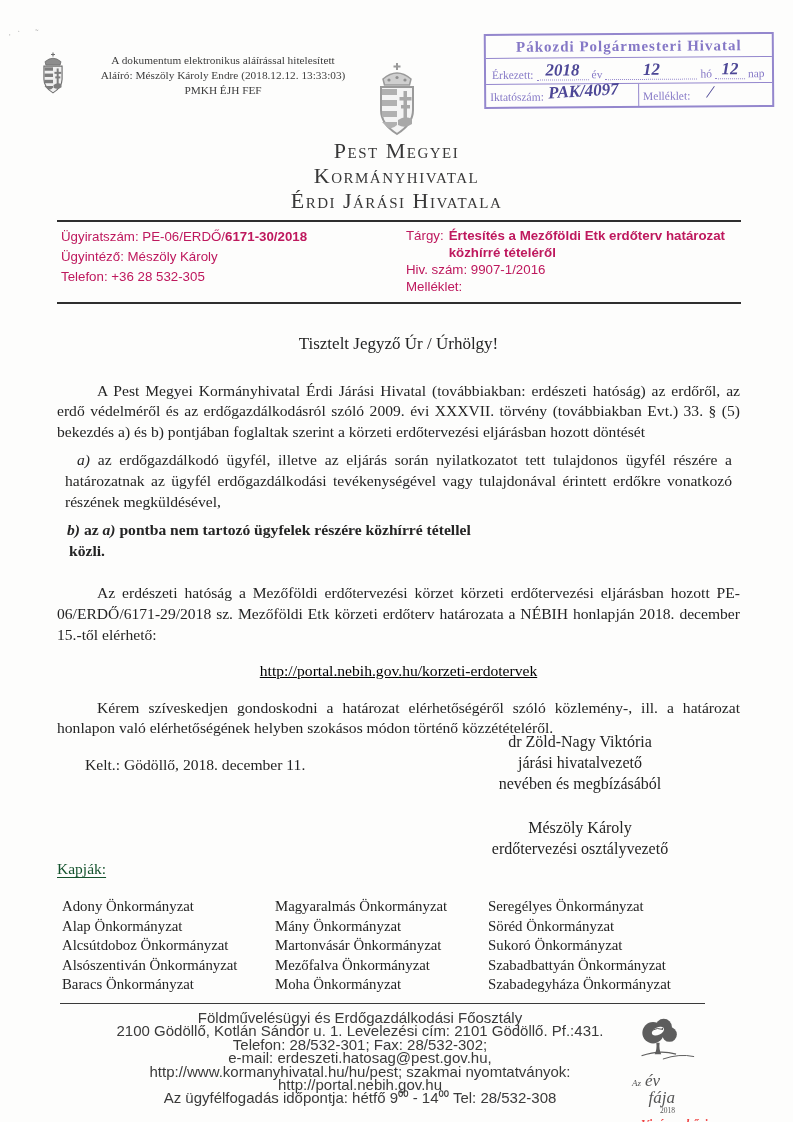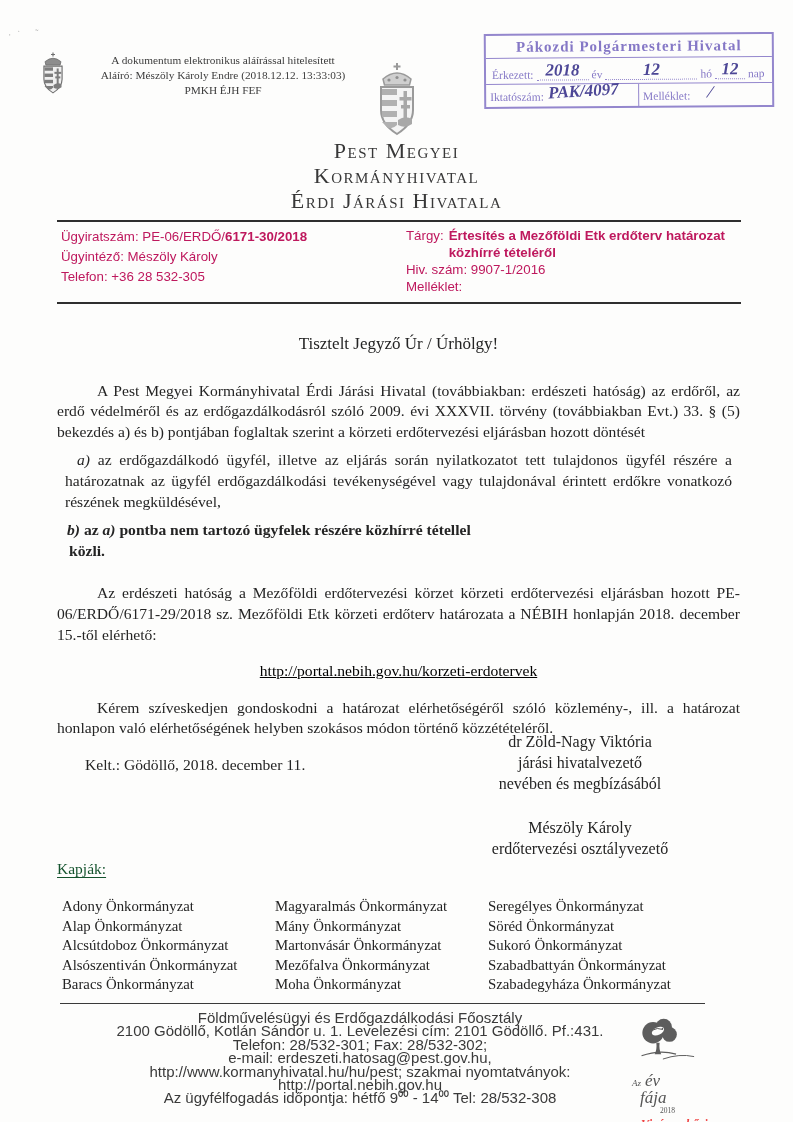--- a/index.html
+++ b/index.html
@@ -71,21 +71,21 @@
   
   .foot-rule{position:absolute;left:60px;top:1003px;width:645px;border-top:1.7px solid #3a3a3a;}
   .footer{position:absolute;left:95px;top:1011px;width:530px;text-align:center;
     font-family:"Liberation Sans", sans-serif;font-size:15px;line-height:13.4px;color:#3a3a3a;}
   
   .treelogo{position:absolute;left:638px;top:1018px;width:130px;color:#555;}
   .tl-top{display:flex;align-items:flex-start;flex-direction:column;}
   .tl-words{margin-left:-6px;margin-top:4px;line-height:1;white-space:nowrap;}
   .tl-az{font-size:9px;font-style:italic;}
   .tl-ev{font-size:17px;font-style:italic;font-family:"Liberation Serif",serif;}
-  .tl-faja{font-size:17px;font-style:italic;font-family:"Liberation Serif",serif;display:block;margin-left:8px;}
+  .tl-faja{font-size:17px;font-style:italic;font-family:"Liberation Serif",serif;display:block;margin-left:8px;text-align:right;}
   .tl-year{font-size:7.5px;display:block;margin-left:28px;margin-top:1px;}
   .tl-caption{font-size:12px;font-weight:bold;font-style:italic;margin-top:2px;margin-left:3px;letter-spacing:.5px;color:#ef4444;}
 </style>
 </head>
 <body>
 
 <div class="page">
 
   <div class="artifact">·˙ ˜</div>
 

